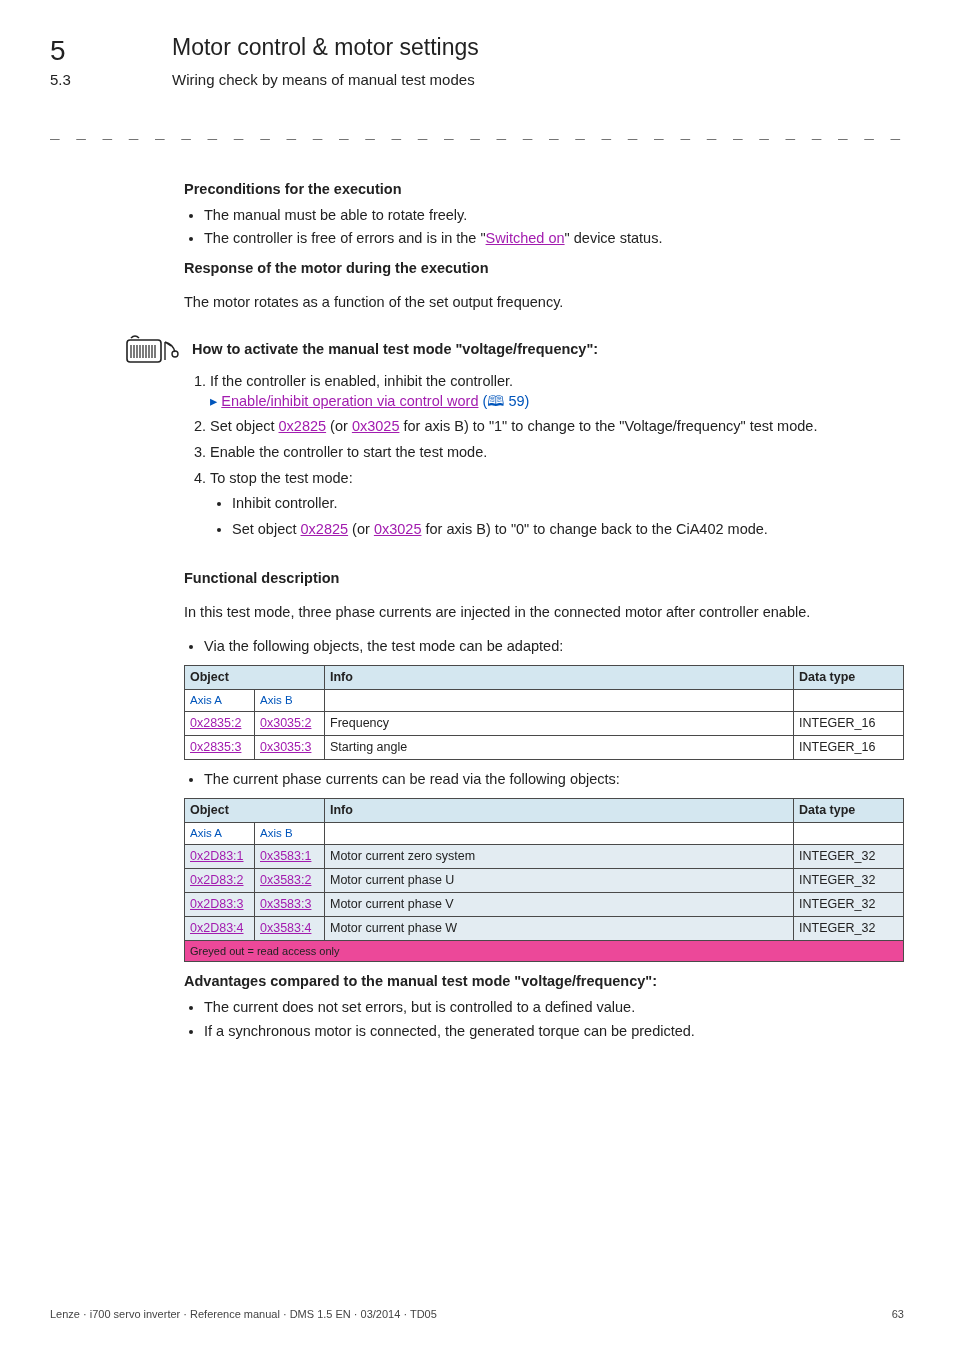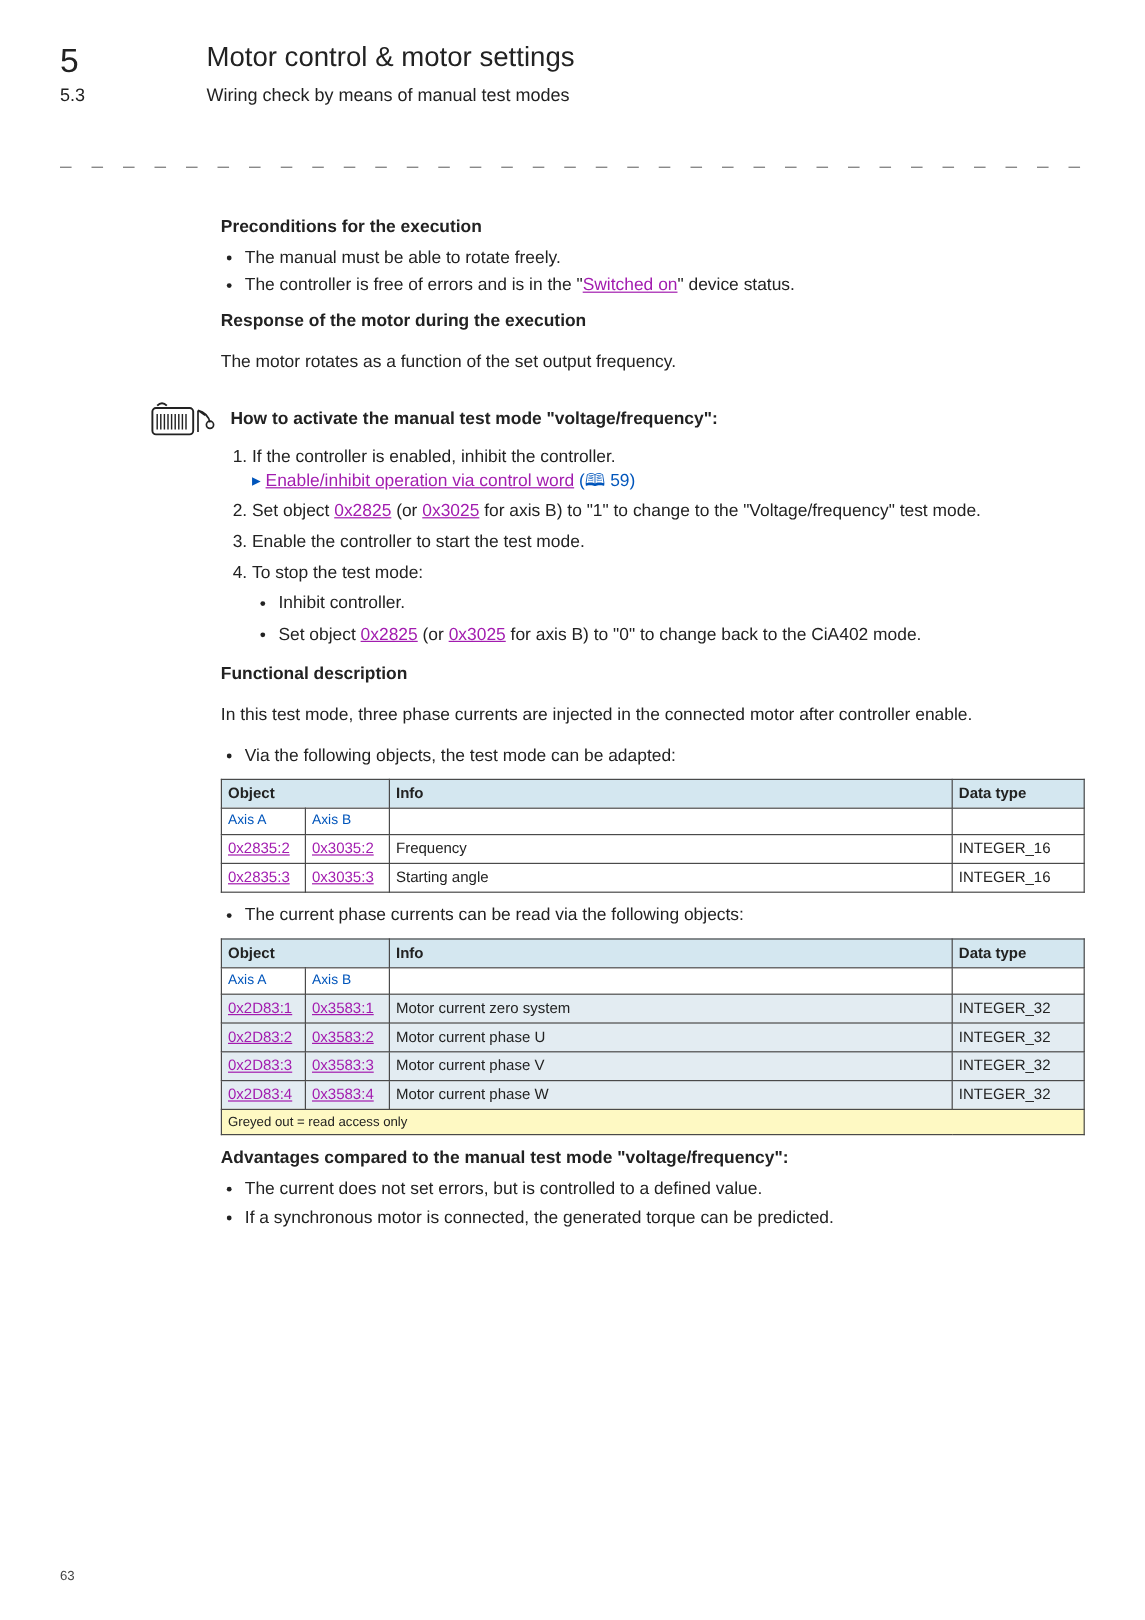--- a/index.html
+++ b/index.html
@@ -147,21 +147,21 @@
   }
   table.data td.axis-sub {
     background: #ffffff;
     color: #0055bb;
     font-size: 11.5px;
   }
   table.t2 tr.shaded td {
     background: #e3ecf2;
   }
   table.t2 tr.footnote td {
-    background: #fef9c3;
+    background: #ec4899;
     font-size: 11px;
   }
   .arrow-link::before {
     content: "▸ ";
     color: #0055bb;
   }
   .pageref {
     color: #0055bb;
     margin-top: 44px;
   }
@@ -240,21 +240,21 @@
         <ul class="sub">
           <li>Inhibit controller.</li>
           <li>
             <span>Set object </span><a class="link">0x2825</a><span> (or </span><a class="link">0x3025</a><span> for axis B) to "0" to change back to the CiA402 mode.</span>
           </li>
         </ul>
       </li>
     </ol>
 
 
-    <div class="sec-heading" style="margin-top:14px">Functional description</div>
+    <div class="sec-heading" style="margin-top:30px">Functional description</div>
     <p>In this test mode, three phase currents are injected in the connected motor after controller enable.</p>
     <ul class="bullets">
       <li>Via the following objects, the test mode can be adapted:</li>
     </ul>
 
     <table class="data">
       <colgroup>
           <col class="c-ax">
           <col class="c-ax">
           <col class="c-info">
@@ -342,16 +342,17 @@
 
     <div class="sec-heading">Advantages compared to the manual test mode "voltage/frequency":</div>
     <ul class="bullets">
       <li>The current does not set errors, but is controlled to a defined value.</li>
       <li>If a synchronous motor is connected, the generated torque can be predicted.</li>
     </ul>
 
   </div>
 
   <div class="footer">
+    <span>Lenze · i700 servo inverter · Reference manual · DMS 1.5 EN · 03/2014 · TD05</span>
     <span>63</span>
   </div>
 
 </div>
 
 </body></html>

